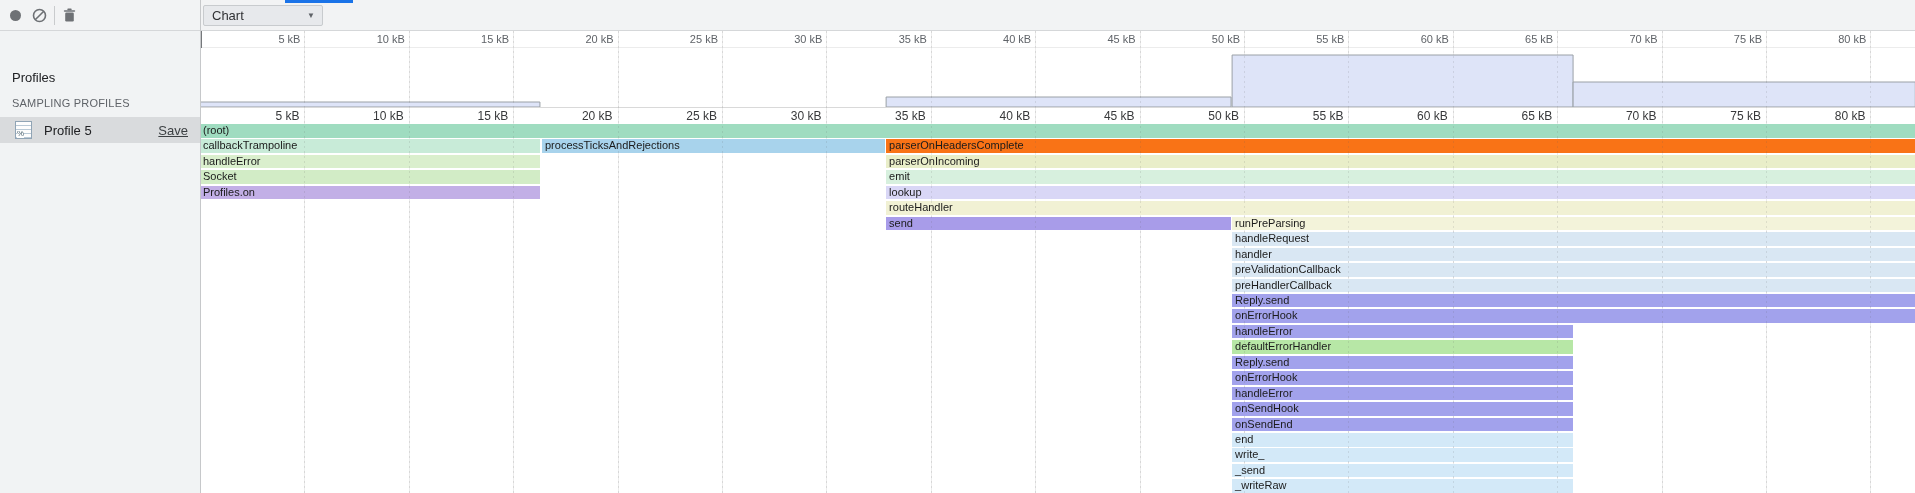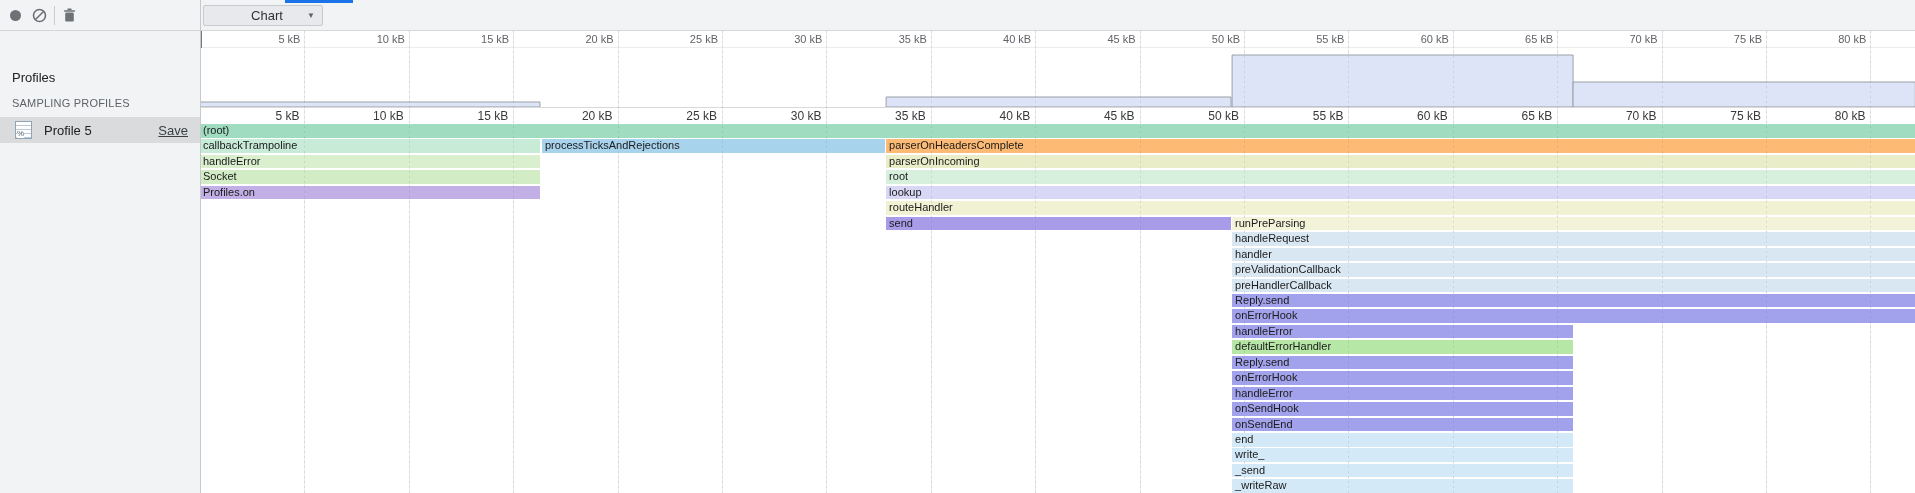--- a/index.html
+++ b/index.html
@@ -8,21 +8,21 @@
        -webkit-font-smoothing:antialiased;}
   
   .toolbar{position:absolute;left:0;top:0;width:1915px;height:31px;
            background:#f2f3f4;border-bottom:1px solid #d5d7d9;box-sizing:border-box;}
   .accent-line{position:absolute;top:0;height:3px;}
   .tb-icon{position:absolute;top:7px;width:17px;height:17px;cursor:pointer;}
   .record-dot{position:absolute;left:3px;top:3px;width:11px;height:11px;border-radius:50%;background:#6e7175;}
   .tb-sep{position:absolute;left:54px;top:6px;width:1px;height:19px;background:#c9cbcd;}
   .view-select{position:absolute;left:203px;top:5px;width:120px;height:21px;background:#e7e9ec;
                border:1px solid #c8cbce;border-radius:2px;box-sizing:border-box;
-               font-size:13px;color:#303134;line-height:19px;padding-left:8px;cursor:pointer;text-align:center;}
+               font-size:13px;color:#303134;line-height:19px;padding-left:8px;cursor:pointer;}
   .view-select .arrow{position:absolute;right:7px;top:6px;font-size:8px;color:#5f6368;line-height:8px;}
   
   .sidebar{position:absolute;left:0;top:31px;width:200px;height:462px;background:#f1f3f4;box-sizing:border-box;}
   .sidebar-divider{position:absolute;left:200px;top:0;width:1px;height:493px;background:#c6c8ca;z-index:7;}
   .sb-heading{position:absolute;left:12px;top:39px;font-size:13px;color:#202124;}
   .sb-section{position:absolute;left:12px;top:66px;font-size:11px;color:#5f6368;letter-spacing:.2px;}
   .profile-row{position:absolute;left:0;top:86px;width:200px;height:26px;background:#d9dbdd;cursor:pointer;}
   .profile-icon{position:absolute;left:15px;top:4px;width:17px;height:18px;background:#fdfdfd;
                 border:1px solid #90a4b5;box-sizing:border-box;
                 background-image:repeating-linear-gradient(to bottom,transparent 0 3px,#b9c9d6 3px 4px);}
@@ -148,25 +148,25 @@
         <div class="r2-label" style="left: 1183.8px; width: 64px;">60 kB</div>
         <div class="r2-label" style="left: 1288.2px; width: 64px;">65 kB</div>
         <div class="r2-label" style="left: 1392.6px; width: 64px;">70 kB</div>
         <div class="r2-label" style="left: 1497px; width: 64px;">75 kB</div>
         <div class="r2-label" style="left: 1601.4px; width: 64px;">80 kB</div>
       </div>
     <div id="flame">
         <div class="bar" style="left: 0px; width: 1715.29px; top: 93px; background: rgb(159, 220, 192);"><span>(root)</span></div>
         <div class="bar" style="left: 0px; width: 339.926px; top: 108.45px; background: rgb(200, 235, 216);"><span>callbackTrampoline</span></div>
         <div class="bar" style="left: 342.014px; width: 343.058px; top: 108.45px; background: rgb(168, 211, 236);"><span>processTicksAndRejections</span></div>
-        <div class="bar" style="left: 686.117px; width: 1029.18px; top: 108.45px; background: #fdba74;"><span>parserOnHeadersComplete</span></div>
+        <div class="bar" style="left: 686.117px; width: 1029.18px; top: 108.45px; background: #f97316;"><span>parserOnHeadersComplete</span></div>
         <div class="bar" style="left: 0px; width: 339.926px; top: 123.9px; background: rgb(218, 239, 205);"><span>handleError</span></div>
         <div class="bar" style="left: 686.117px; width: 1029.18px; top: 123.9px; background: rgb(233, 238, 201);"><span>parserOnIncoming</span></div>
         <div class="bar" style="left: 0px; width: 339.926px; top: 139.35px; background: rgb(210, 236, 198);"><span>Socket</span></div>
-        <div class="bar" style="left: 686.117px; width: 1029.18px; top: 139.35px; background: rgb(215, 240, 222);"><span>root</span></div>
+        <div class="bar" style="left: 686.117px; width: 1029.18px; top: 139.35px; background: rgb(215, 240, 222);"><span>emit</span></div>
         <div class="bar" style="left: 0px; width: 339.926px; top: 154.8px; background: rgb(194, 175, 230);"><span>Profiles.on</span></div>
         <div class="bar" style="left: 686.117px; width: 1029.18px; top: 154.8px; background: rgb(217, 215, 246);"><span>lookup</span></div>
         <div class="bar" style="left: 686.117px; width: 1029.18px; top: 170.25px; background: rgb(241, 241, 212);"><span>routeHandler</span></div>
         <div class="bar" style="left: 686.117px; width: 344.938px; top: 185.7px; background: rgb(168, 156, 233);"><span>send</span></div>
         <div class="bar" style="left: 1032.1px; width: 683.194px; top: 185.7px; background: rgb(243, 243, 218);"><span>runPreParsing</span></div>
         <div class="bar" style="left: 1032.1px; width: 683.194px; top: 201.15px; background: rgb(217, 231, 243);"><span>handleRequest</span></div>
         <div class="bar" style="left: 1032.1px; width: 683.194px; top: 216.6px; background: rgb(217, 231, 243);"><span>handler</span></div>
         <div class="bar" style="left: 1032.1px; width: 683.194px; top: 232.05px; background: rgb(217, 231, 243);"><span>preValidationCallback</span></div>
         <div class="bar" style="left: 1032.1px; width: 683.194px; top: 247.5px; background: rgb(217, 231, 243);"><span>preHandlerCallback</span></div>
         <div class="bar" style="left: 1032.1px; width: 683.194px; top: 262.95px; background: rgb(162, 162, 236);"><span>Reply.send</span></div>

